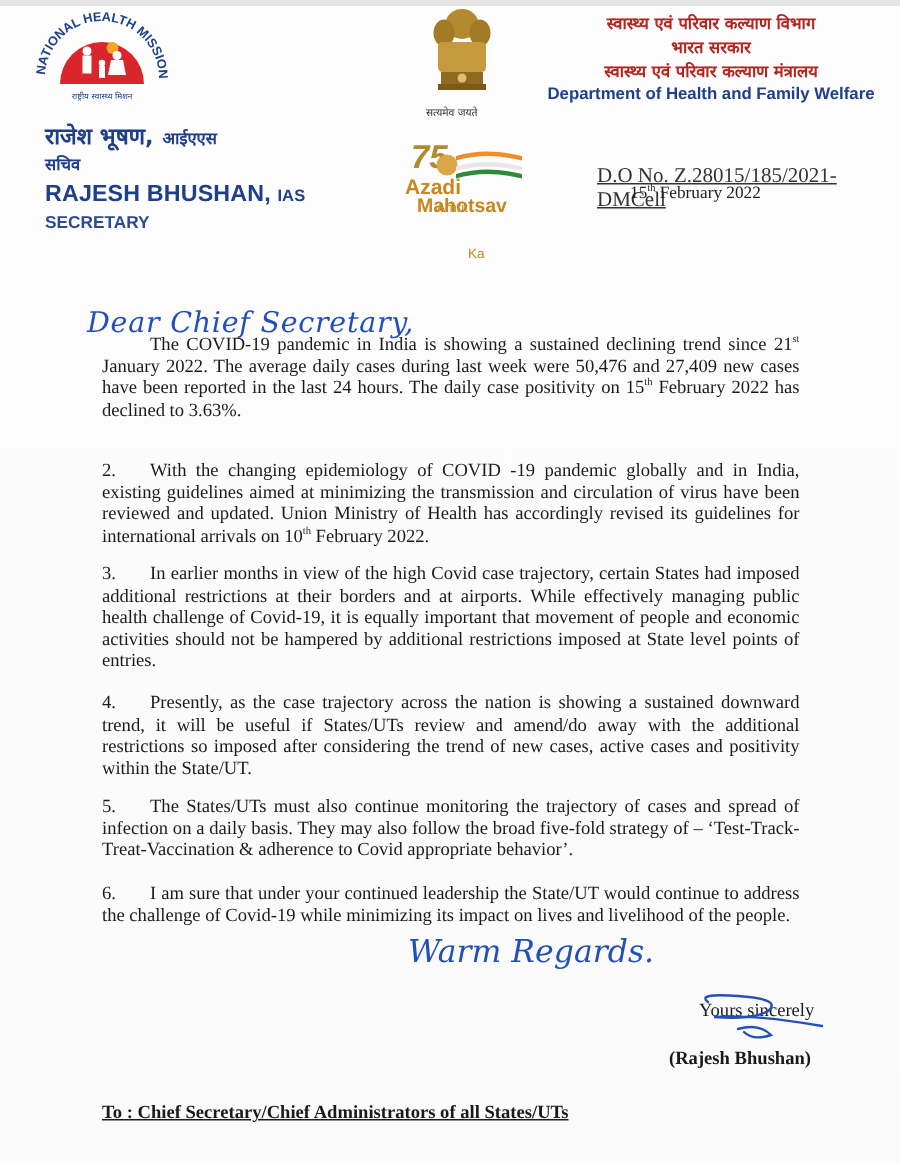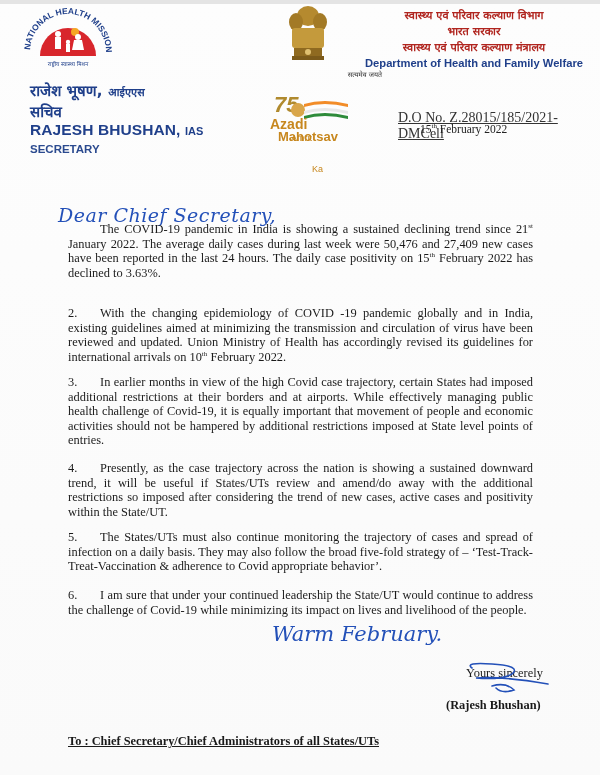--- a/index.html
+++ b/index.html
@@ -13,28 +13,28 @@
   .page {
     position: absolute; left: 0; top: 0; width: 600px; height: 775px;
     background: linear-gradient(#fdfdfd, #fafafa);
   }
   .topline { position:absolute; left:0; top:0; width:600px; height:4px; background:#e4e4e4; }
 
   
   .nhm { position:absolute; left:18px; top:4px; width:100px; height:66px; }
   .name-hi { position:absolute; left:30px; top:80px; font-family:"DejaVu Sans", sans-serif; font-weight:bold; font-size:15px; color:#1f3f8a; }
   .name-hi .ias-hi { font-size:11px; font-weight:bold; margin-left:6px; }
-  .title-hi { position:absolute; left:30px; top:101px; font-family:"DejaVu Sans", sans-serif; font-weight:bold; font-size:15px; color:#1f3f8a; }
+  .title-hi { position:absolute; left:30px; top:101px; font-family:"DejaVu Sans", sans-serif; font-weight:bold; font-size:11px; color:#1f3f8a; }
   .name-en { position:absolute; left:30px; top:121px; font-family:"Liberation Sans", sans-serif; font-weight:bold; font-size:15.5px; color:#1f3f8a; letter-spacing:0.1px; }
   .name-en .ias { font-size:11px; }
   .title-en { position:absolute; left:30px; top:143px; font-family:"Liberation Sans", sans-serif; font-weight:bold; font-size:11.5px; color:#2b4a8f; }
 
   
   .emblem { position:absolute; left:282px; top:2px; width:52px; height:72px; }
-  .emblem-motto { position:absolute; left:284px; top:70px; width:50px; text-align:right; font-family:"DejaVu Sans", sans-serif; font-size:7px; color:#333;margin-left:48px; }
+  .emblem-motto { position:absolute; left:284px; top:70px; width:50px; text-align:left; font-family:"DejaVu Sans", sans-serif; font-size:7px; color:#333; }
 
   
   .azadi { position:absolute; left:268px; top:92px; width:95px; height:60px; }
   .azadi .seventy { position:absolute; left:6px; top:0; font-family:"Liberation Sans", sans-serif; font-size:22px; font-weight:bold; color:#b08a2e; font-style:italic; }
   .azadi .azadi-word { position:absolute; left:2px; top:24px; font-family:"Liberation Sans", sans-serif; font-size:14px; font-weight:bold; color:#c7871e; }
   .azadi .ka { position:absolute; left:44px; top:31px; font-family:"Liberation Sans", sans-serif; font-size:9px; color:#c7871e;margin-top:41px; }
   .azadi .amrit { position:absolute; left:0; top:41px; font-family:"Liberation Sans", sans-serif; font-size:9px; color:#c7871e;margin-left:23px; }
   .azadi .mahotsav { position:absolute; left:10px; top:37px; font-family:"Liberation Sans", sans-serif; font-size:13px; font-weight:bold; color:#c7871e; }
   .azadi svg { position:absolute; left:20px; top:6px; }
 
@@ -142,21 +142,21 @@
   <div class="body p2"><span class="num">2.</span><span>With the changing epidemiology of COVID -19 pandemic globally and in India, existing guidelines aimed at minimizing the transmission and circulation of virus have been reviewed and updated. Union Ministry of Health has accordingly revised its guidelines for international arrivals on 10</span><sup>th</sup><span> February 2022.</span></div>
 
   <div class="body p3"><span class="num">3.</span><span>In earlier months in view of the high Covid case trajectory, certain States had imposed additional restrictions at their borders and at airports. While effectively managing public health challenge of Covid-19, it is equally important that movement of people and economic activities should not be hampered by additional restrictions imposed at State level points of entries.</span></div>
 
   <div class="body p4"><span class="num">4.</span><span>Presently, as the case trajectory across the nation is showing a sustained downward trend, it will be useful if States/UTs review and amend/do away with the additional restrictions so imposed after considering the trend of new cases, active cases and positivity within the State/UT.</span></div>
 
   <div class="body p5"><span class="num">5.</span><span>The States/UTs must also continue monitoring the trajectory of cases and spread of infection on a daily basis. They may also follow the broad five-fold strategy of – ‘Test-Track-Treat-Vaccination &amp; adherence to Covid appropriate behavior’.</span></div>
 
   <div class="body p6"><span class="num">6.</span><span>I am sure that under your continued leadership the State/UT would continue to address the challenge of Covid-19 while minimizing its impact on lives and livelihood of the people.</span></div>
 
-  <div class="hand regards">Warm February.</div>
+  <div class="hand regards">Warm Regards.</div>
   <div class="closing">Yours sincerely</div>
 
   <svg class="signature" viewBox="0 0 92 36">
     <path d="M10,8 Q2,2 30,4 Q60,6 50,14 Q40,20 14,18 Q40,16 86,24 M30,26 Q44,22 52,30 Q40,34 34,28" stroke="#2350b8" stroke-width="1.6" fill="none" stroke-linecap="round"></path>
   </svg>
 
   <div class="signer">(Rajesh Bhushan)</div>
   <div class="to-line">To : Chief Secretary/Chief Administrators of all States/UTs</div>
 </div>
 

